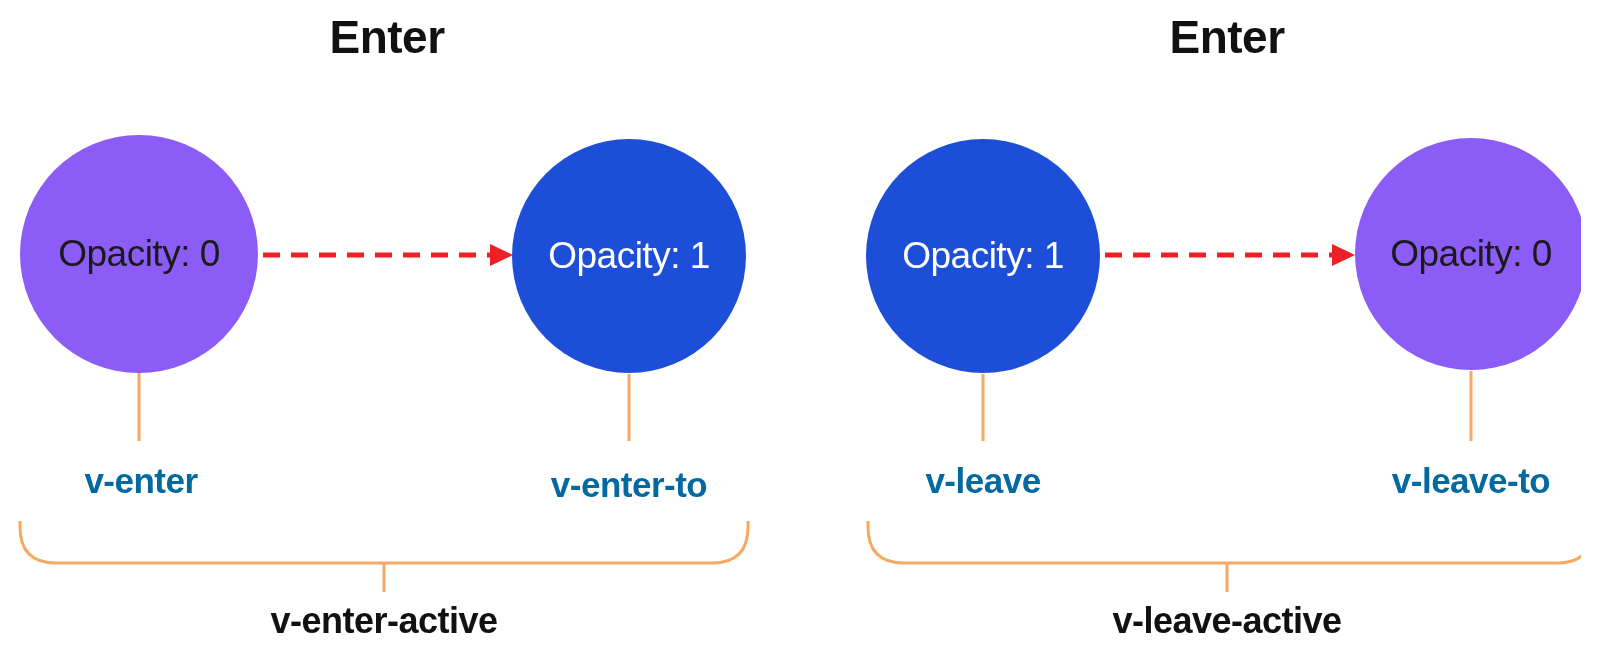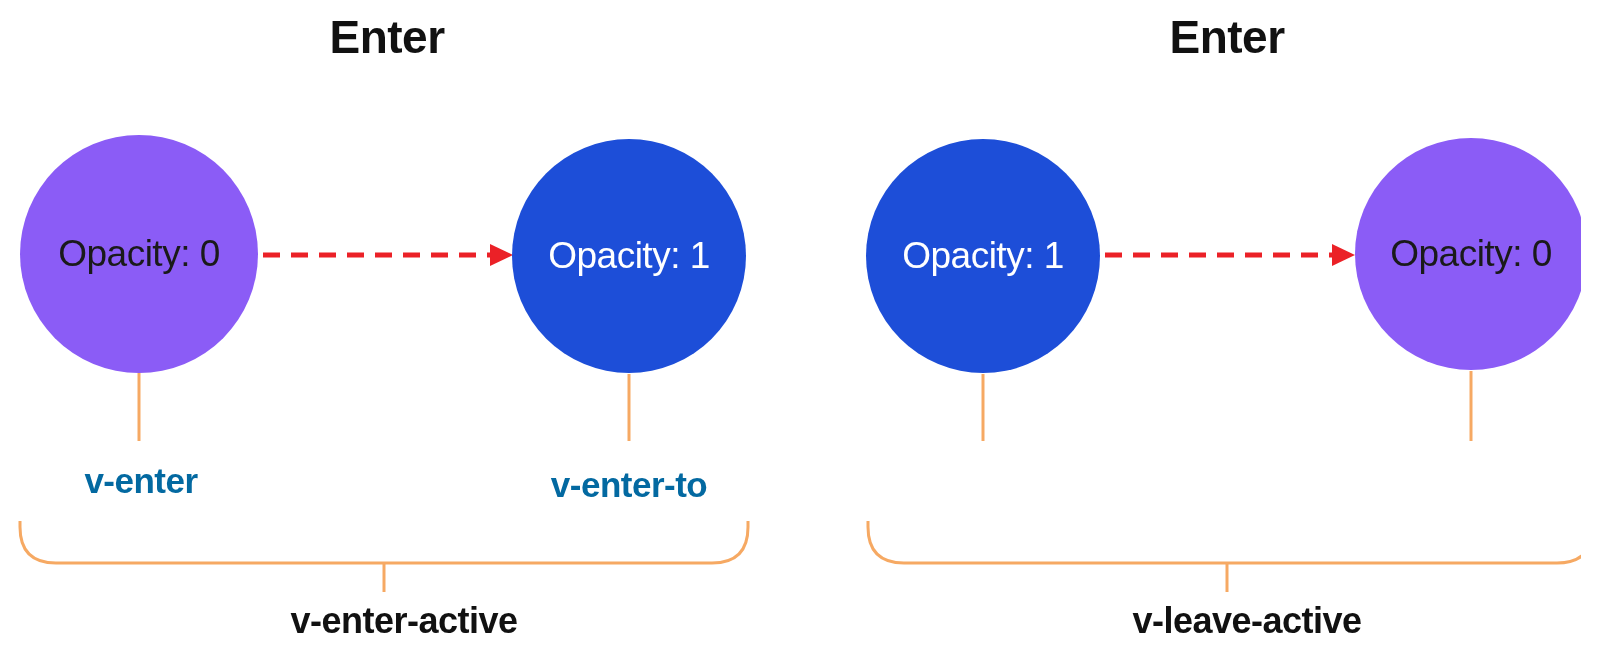--- a/index.html
+++ b/index.html
@@ -48,21 +48,20 @@
     white-space: nowrap;
   }
   .active-label {
     position: absolute;
     transform: translateX(-50%);
     font-size: 36px;
     font-weight: bold;
     color: #111111;
     letter-spacing: -0.5px;
     white-space: nowrap;
-    margin-left: 20px;
   }
   #overlay {
     position: absolute;
     left: 0; top: 0;
     width: 1617px;
     height: 659px;
     pointer-events: none;
   }
   .stem   { stroke: #F6A963; stroke-width: 3; }
   .brace  { stroke: #F6A963; stroke-width: 3; fill: none; }
@@ -111,15 +110,17 @@
   <div class="title" style="left:1227px;">Enter</div>
 
   <div class="circle dark" style="left:866px; top:139px; width:234px; height:234px;">
     <span class="circle-text">Opacity: 1</span>
   </div>
 
   <div class="circle light" style="left:1355px; top:138px; width:232px; height:232px;">
     <span class="circle-text">Opacity: 0</span>
   </div>
 
+  <div class="class-label" style="left:983px; top:461px;">v-leave</div>
+  <div class="class-label" style="left:1471px; top:461px;">v-leave-to</div>
   <div class="active-label" style="left:1227px; top:600px;">v-leave-active</div>
 
 </div>
 
 </body></html>

